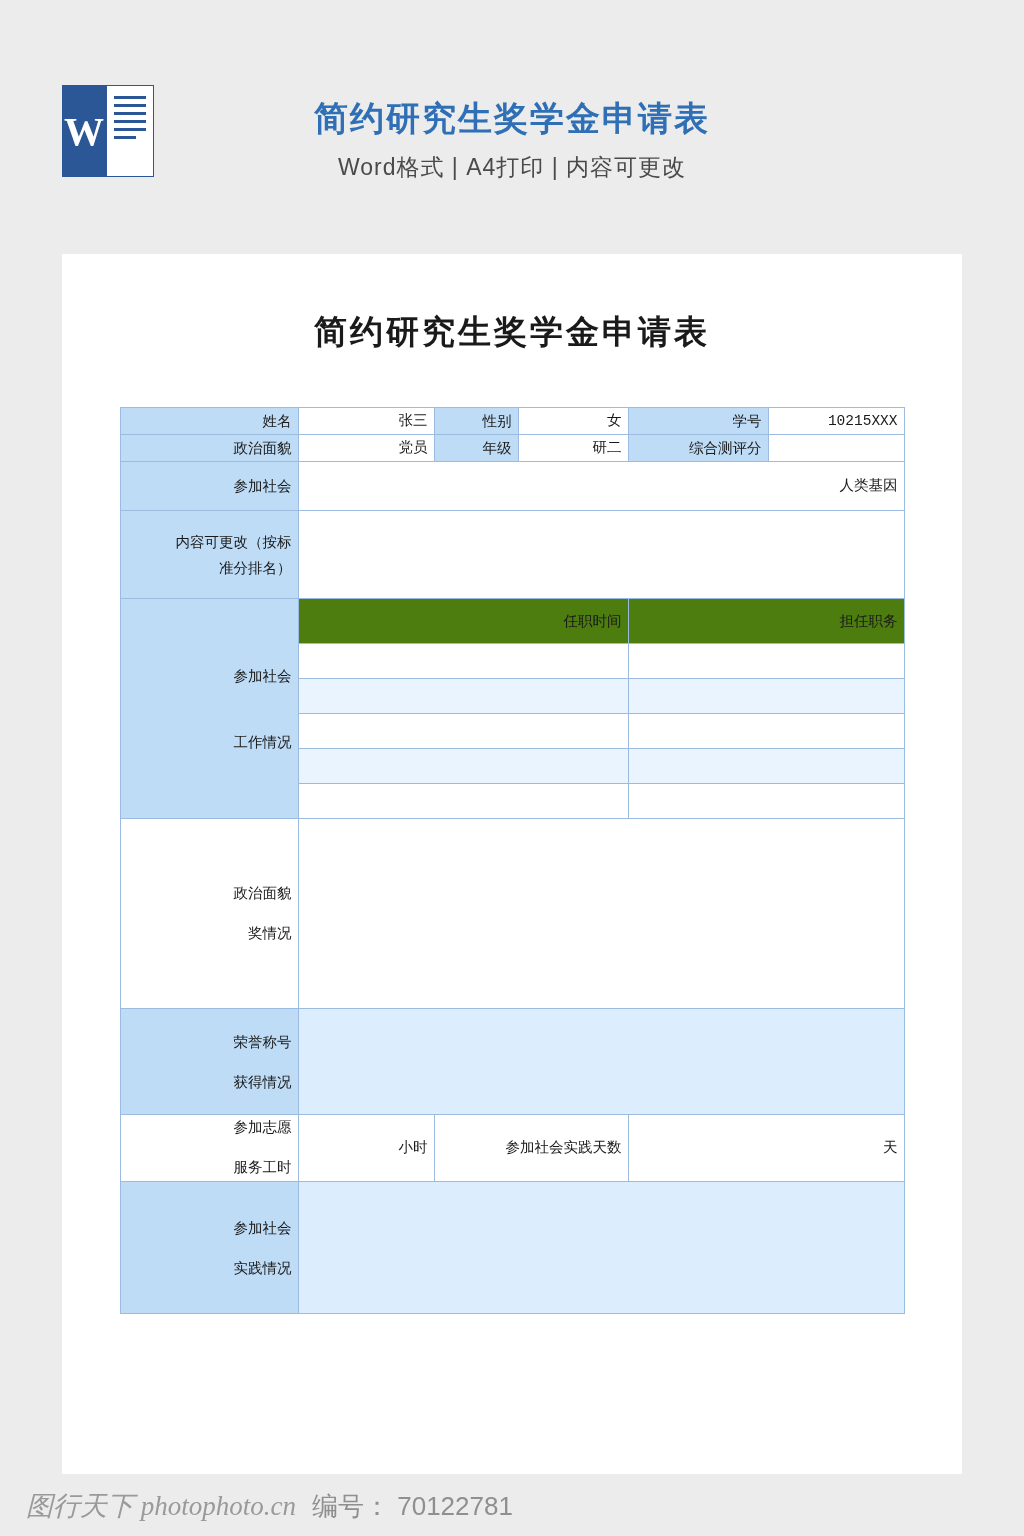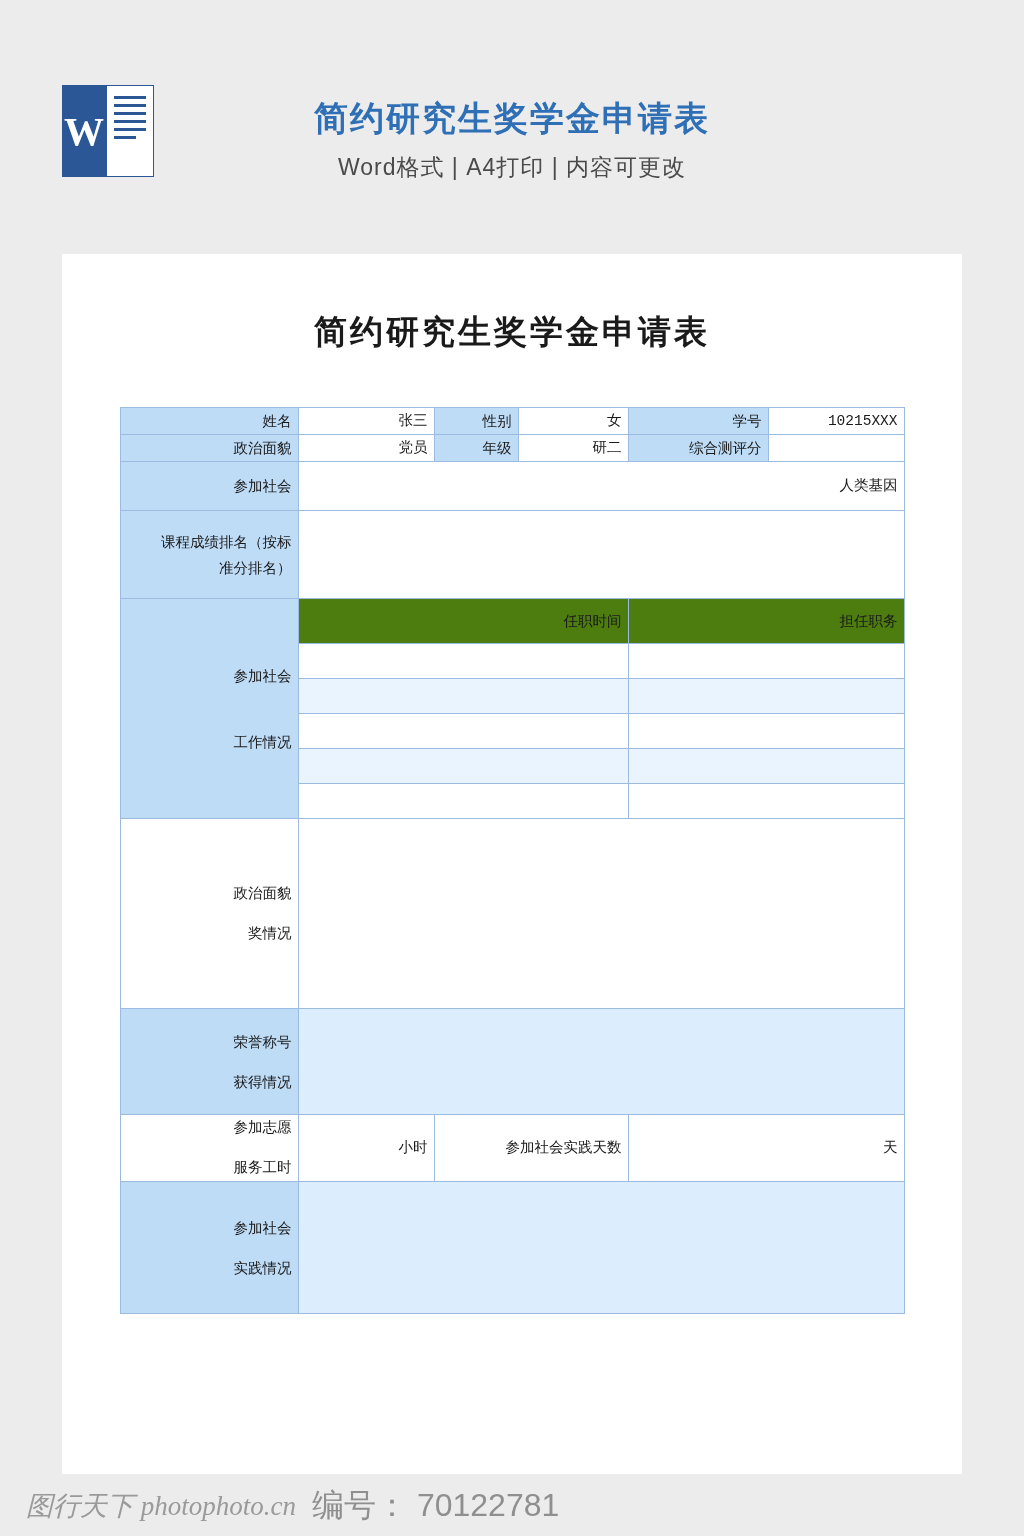--- a/index.html
+++ b/index.html
@@ -139,21 +139,21 @@
   .footer .wm {
     font-family: "Liberation Serif", serif;
     font-style: italic;
     font-size: 27px;
     color: #9a9a9a;
     white-space: nowrap;
   }
   .footer .wm2 {
     font-family: "Liberation Sans", sans-serif;
     font-style: normal;
-    font-size: 32px;
+    font-size: 26px;
     color: #8f8f8f;
     margin-left: 16px;
     white-space: nowrap;
   }
 </style>
 </head>
 <body>
 
 <div class="banner">
 
@@ -206,21 +206,21 @@
       <td class="fill-white"></td>
     </tr>
 
     <tr style="height:49px">
       <td class="lbl">参加社会</td>
       <td class="fill-white" colspan="5">人类基因</td>
     </tr>
 
     <tr style="height:88px">
       <td class="lbl two-line">
-        <div>课程成绩排名（按标</div>
+        <div>内容可更改（按标</div>
         <div>准分排名）</div>
       </td>
       <td class="fill-white" colspan="5"></td>
     </tr>
 
     <tr style="height:45px">
       <td class="lbl" rowspan="6">
         <div>参加社会</div>
         <div style="height:40px"></div>
         <div>工作情况</div>

